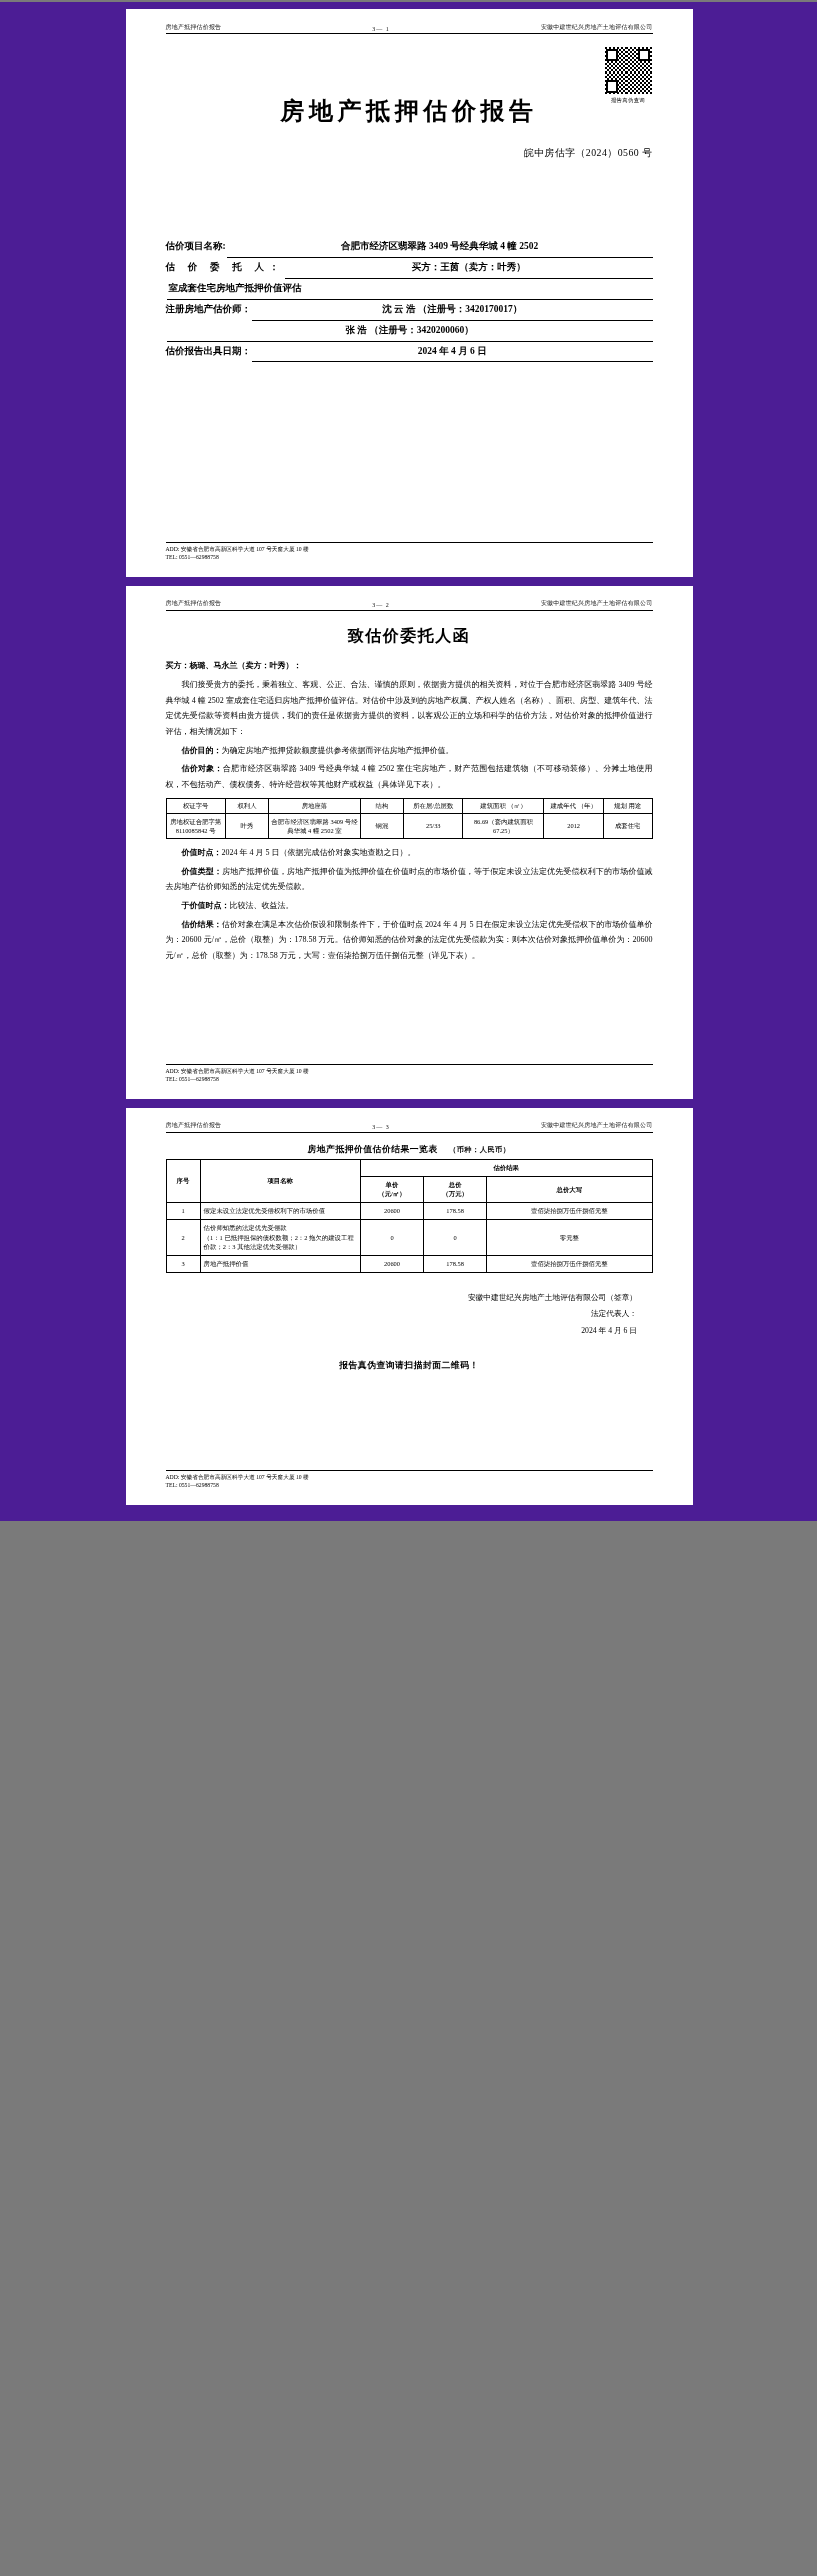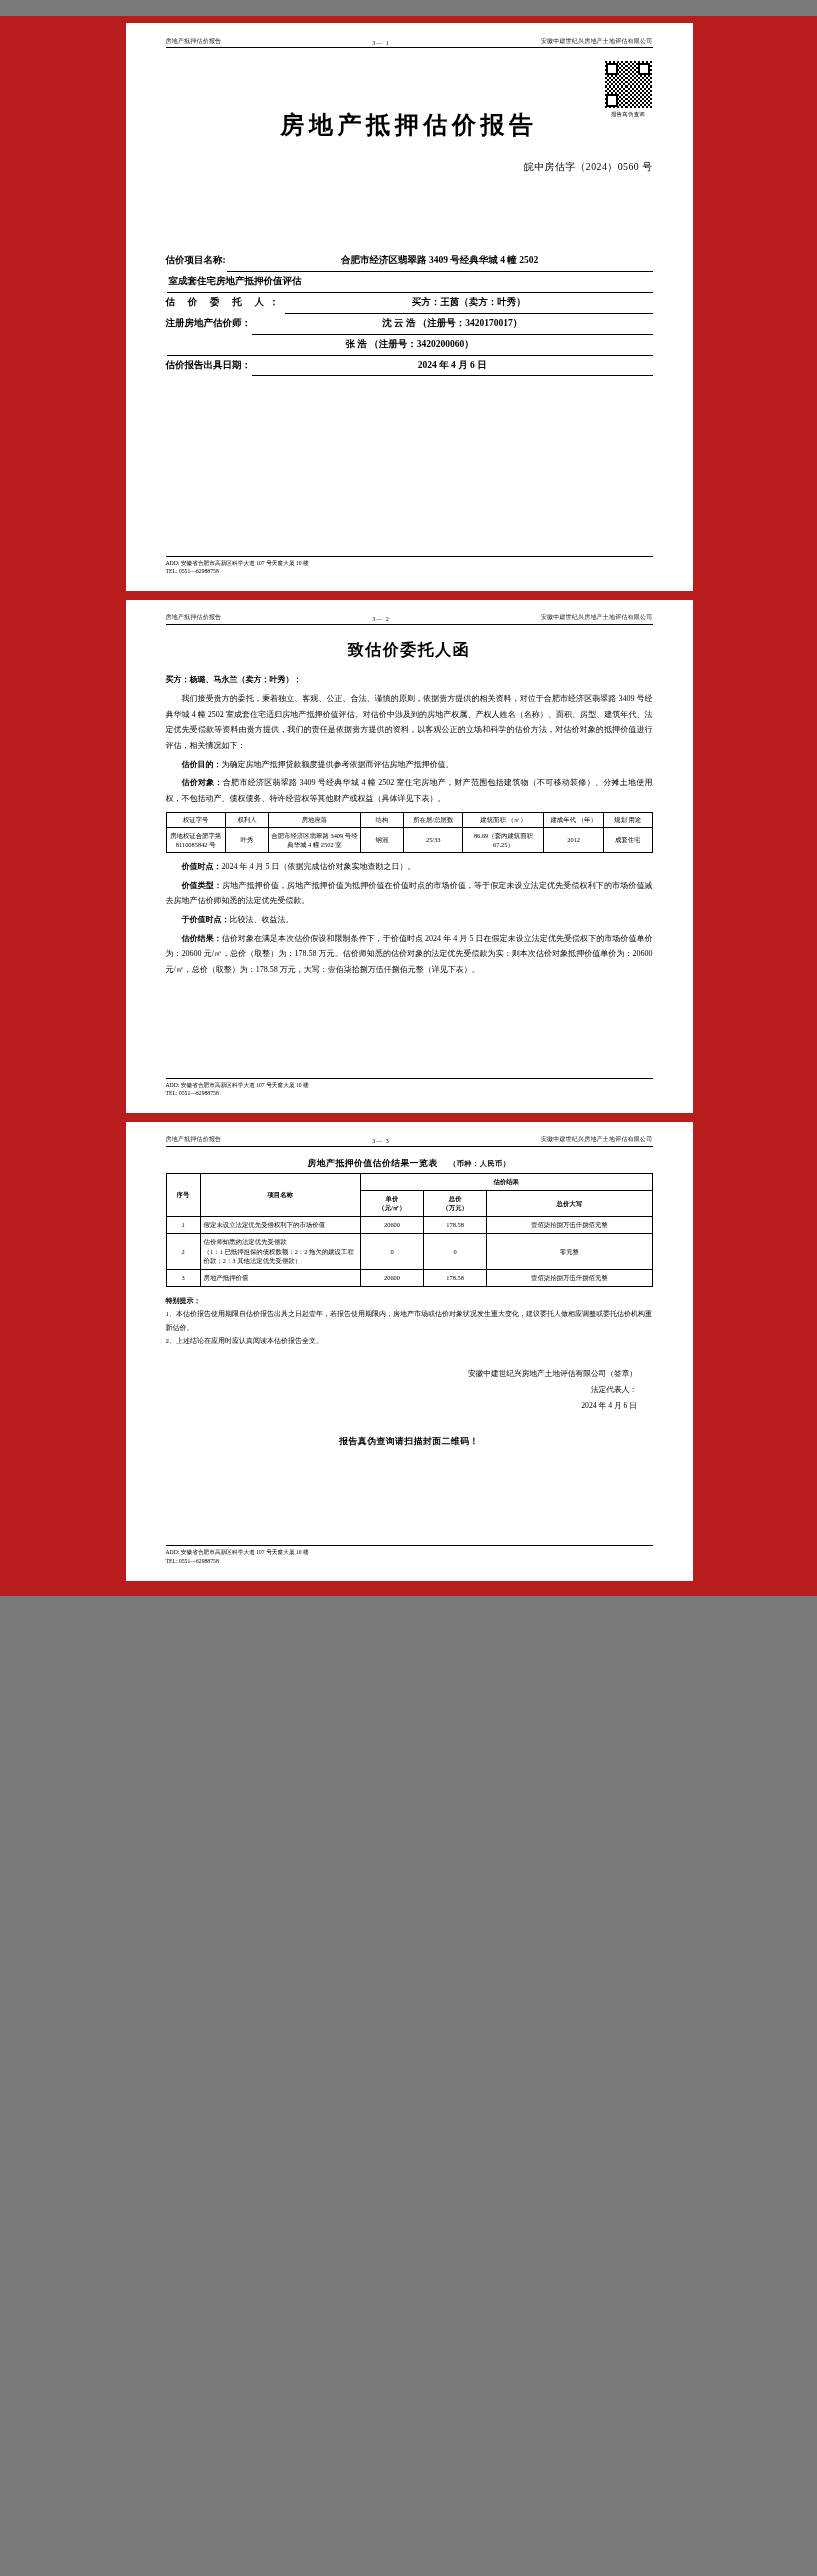--- a/index.html
+++ b/index.html
@@ -3,22 +3,22 @@
 <meta charset="utf-8">
 <style>
   html, body {
     margin: 0;
     padding: 0;
     background: #7a7a7a;
     font-family: "Liberation Serif", serif;
   }
   .page-wrap {
     width: 818px;
-    margin: 16px auto;
-    background: #b91c1c;
+    margin: 2px auto;
+    background: #4c1d95;
     padding: 7.2px 0 7.2px 0;
     box-sizing: border-box;
   }
   .page {
     width: 567px;
     margin: 0 auto 8.2px auto;
     background: #ffffff;
     box-sizing: border-box;
     position: relative;
     padding: 13.4px 40px 15.5px 40px;
@@ -229,25 +229,25 @@
 
     <div class="cover-title">房地产抵押估价报告</div>
     <div class="cover-no">皖中房估字（2024）0560 号</div>
 
     <div class="cover-fields">
       <div class="cf-row">
         <span class="cf-label">估价项目名称:</span>
         <span class="cf-val">合肥市经济区翡翠路 3409 号经典华城 4 幢 2502</span>
       </div>
       <div class="cf-row">
-        <span class="cf-val cf-sub" style="flex:1;text-align:left;">室成套住宅房地产抵押价值评估</span>
-      </div>
-      <div class="cf-row">
         <span class="cf-label cf-spaced">估 价 委 托 人：</span>
         <span class="cf-val">买方：王茵（卖方：叶秀）</span>
+      </div>
+      <div class="cf-row">
+        <span class="cf-val cf-sub" style="flex:1;text-align:left;">室成套住宅房地产抵押价值评估</span>
       </div>
       <div class="cf-row">
         <span class="cf-label">注册房地产估价师：</span>
         <span class="cf-val">沈 云 浩    （注册号：3420170017）</span>
       </div>
       <div class="cf-row">
         <span class="cf-label" style="width:0;"></span>
         <span class="cf-val">张   浩    （注册号：3420200060）</span>
       </div>
       <div class="cf-row">
@@ -374,25 +374,20 @@
       <tr>
         <td>3</td>
         <td class="left">房地产抵押价值</td>
         <td>20600</td>
         <td>178.58</td>
         <td>壹佰柒拾捌万伍仟捌佰元整</td>
       </tr>
     </tbody>
       </table>
 
-    <div class="note">
-      <div class="nt-title">特别提示：</div>
-      <div>1、本估价报告使用期限自估价报告出具之日起壹年，若报告使用期限内，房地产市场或估价对象状况发生重大变化，建议委托人做相应调整或委托估价机构重新估价。</div>
-      <div>2、上述结论在应用时应认真阅读本估价报告全文。</div>
-    </div>
 
     <div class="sign-block">
       <div class="ln">安徽中建世纪兴房地产土地评估有限公司（签章）</div>
       <div class="ln">法定代表人：</div>
       <div class="ln">2024 年 4 月 6 日</div>
     </div>
 
     <div class="final-line">报告真伪查询请扫描封面二维码！</div>
 
     <div class="spacer-lg"></div>

